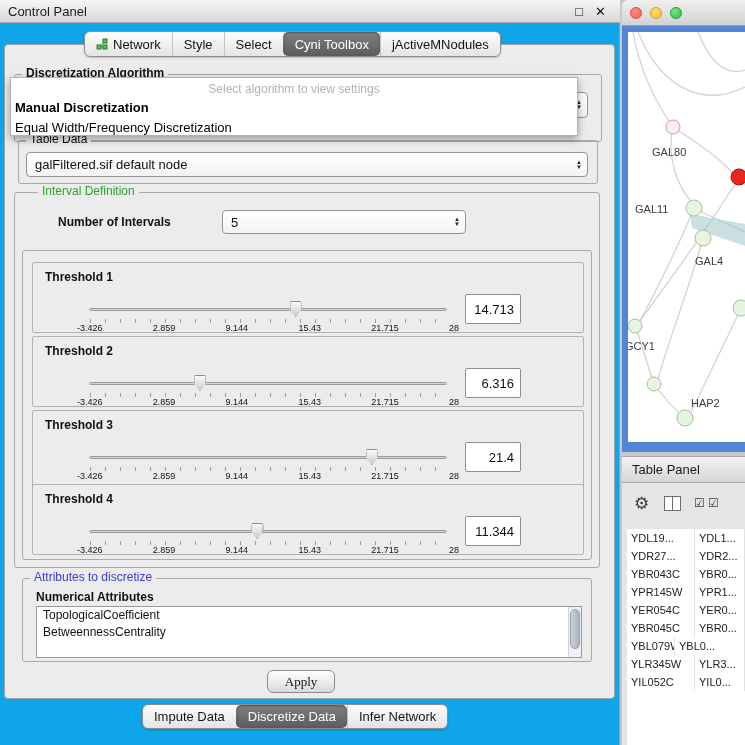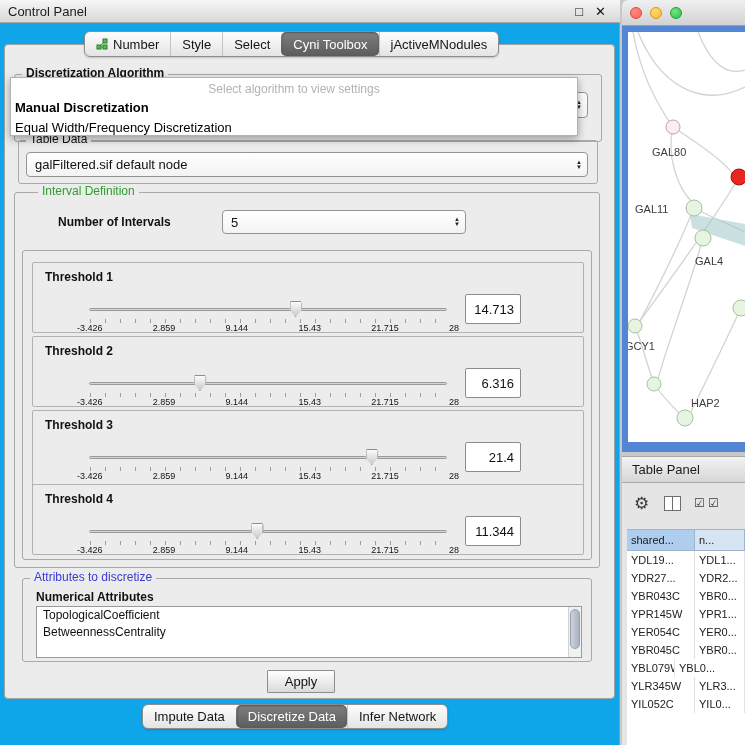--- a/index.html
+++ b/index.html
@@ -55,22 +55,22 @@
               font-size:13px; color:#111; text-align:right; padding:0 6px; font-family:inherit; }
 
   
   .listbox { position:absolute; background:#fff; border:1px solid #9a9a9a; font-size:12px; overflow:hidden; }
   .listitem { padding:1px 6px; line-height:15px; color:#111; white-space:nowrap; }
   .scroll { position:absolute; top:0; right:0; bottom:0; width:13px; background:#f1f1f1; border-left:1px solid #d2d2d2; }
   .scrollthumb { position:absolute; left:1px; right:1px; top:2px; height:40px;
                  background:linear-gradient(90deg,#ccd2db,#a9b2c0); border:1px solid #97a0ad; border-radius:6px; }
 
   .btn { position:absolute; display:flex; align-items:center; justify-content:center;
-         background:linear-gradient(#ffffff,#dadada); border:1px solid #8d8d8d; border-radius:1px;
-         font-size:13px; color:#111; }
+         background:linear-gradient(#ffffff,#dadada); border:1px solid #8d8d8d; border-radius:6px;
+         font-size:13px; color:#111;font-family:Liberation Serif, serif; }
 
   
   .overlay { position:absolute; background:#fff; border:1px solid #b3b3b3; box-shadow:0 3px 8px rgba(0,0,0,.35); z-index:50; }
   .overlay .ph { text-align:center; color:#b2b2b2; font-size:12px; padding-top:4px; height:20px; }
   .overlay .opt { font-size:13px; color:#000; padding:1px 4px; line-height:18px; }
   .overlay .opt.first { font-weight:bold; }
 
   
   .net-titlebar { position:absolute; left:622px; top:0; width:123px; height:26px;
                   background:linear-gradient(#f0f0f0,#d2d2d2); border-bottom:1px solid #9d9d9d; border-top-left-radius:6px; }
@@ -110,21 +110,21 @@
 
     <div class="tabstrip" style="left:84px; top:31px; height:26px;">
       <div class="tab">
         <svg width="12" height="12" viewBox="0 0 12 12">
           <line x1="3" y1="9" x2="9" y2="3" stroke="#3aa83a" stroke-width="1"></line>
           <line x1="3" y1="9" x2="9" y2="9" stroke="#3aa83a" stroke-width="1"></line>
           <rect x="1" y="7" width="4" height="4" fill="#4cc44c" stroke="#2c7a2c"></rect>
           <rect x="7" y="1" width="4" height="4" fill="#4cc44c" stroke="#2c7a2c"></rect>
           <rect x="7" y="7" width="4" height="4" fill="#4cc44c" stroke="#2c7a2c"></rect>
         </svg>
-        <span>Number</span>
+        <span>Network</span>
       </div>
       <div class="tab">
         <span>Style</span>
       </div>
       <div class="tab">
         <span>Select</span>
       </div>
       <div class="tab selected">
         <span>Cyni Toolbox</span>
       </div>
@@ -320,24 +320,20 @@
   <div class="tp-header">
     <span>Table Panel</span>
   </div>
   <div class="tp-body">
     <span class="tp-toolbar-icon" style="left:12px; top:10px; font-size:17px;">⚙</span>
     <span class="col-icon" style="left:42px; top:13px;"></span>
     <span class="tp-toolbar-icon" style="left:72px; top:13px; font-size:12px;">☑</span>
     <span class="tp-toolbar-icon" style="left:86px; top:13px; font-size:12px;">☑</span>
   </div>
   <div class="tp-table">
-    <div class="tp-hrow">
-      <div class="tp-hcell" style="width:68px; background:#aecdef;">shared...</div>
-      <div class="tp-hcell" style="flex:1; background:#d7e4f4;">n...</div>
-    </div>
     <div class="tp-row">
       <div class="tp-cell" style="width:68px;">YDL19...</div>
       <div class="tp-cell" style="flex:1;">YDL1...</div>
     </div>
     <div class="tp-row">
       <div class="tp-cell" style="width:68px;">YDR27...</div>
       <div class="tp-cell" style="flex:1;">YDR2...</div>
     </div>
     <div class="tp-row">
       <div class="tp-cell" style="width:68px;">YBR043C</div>

